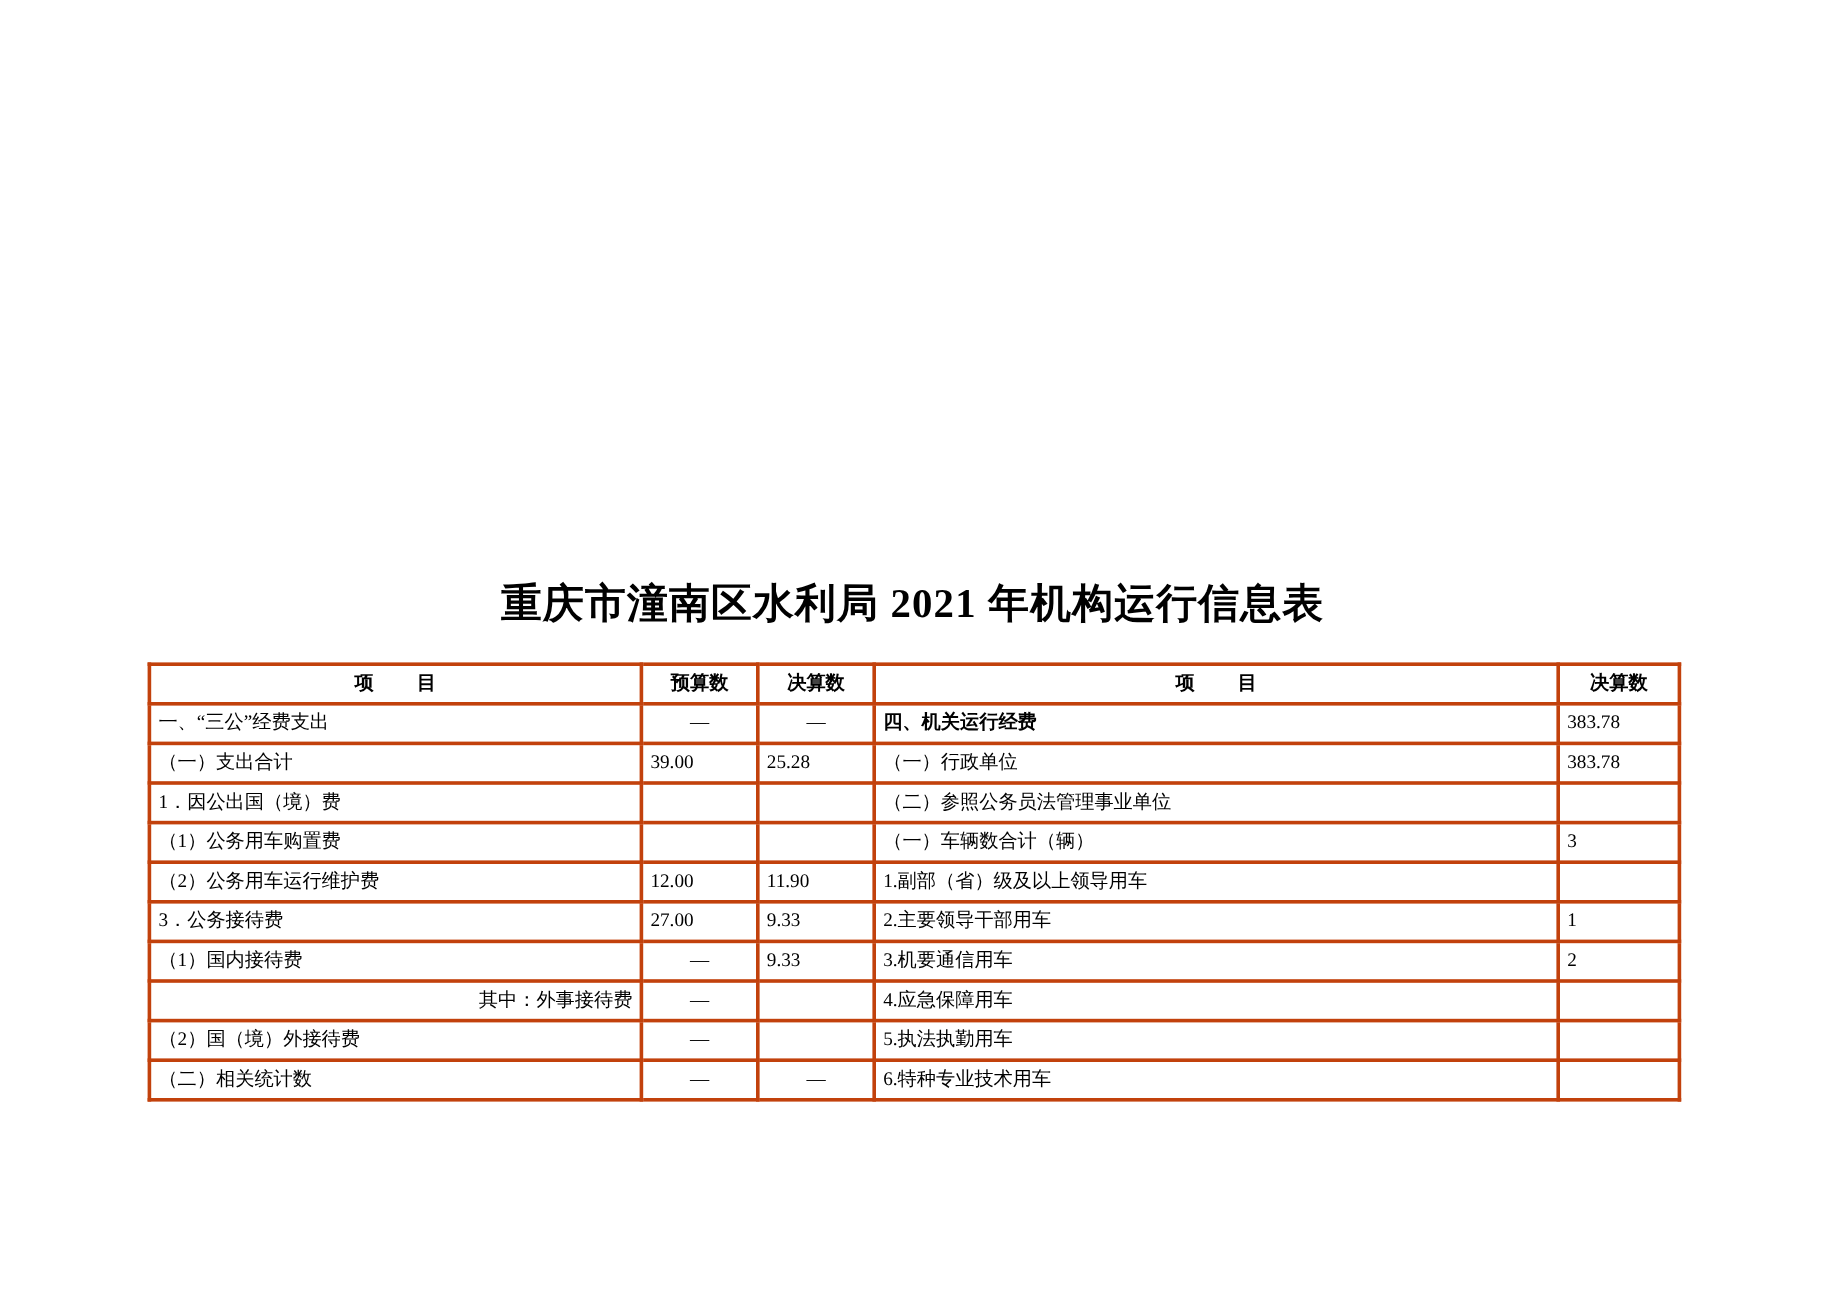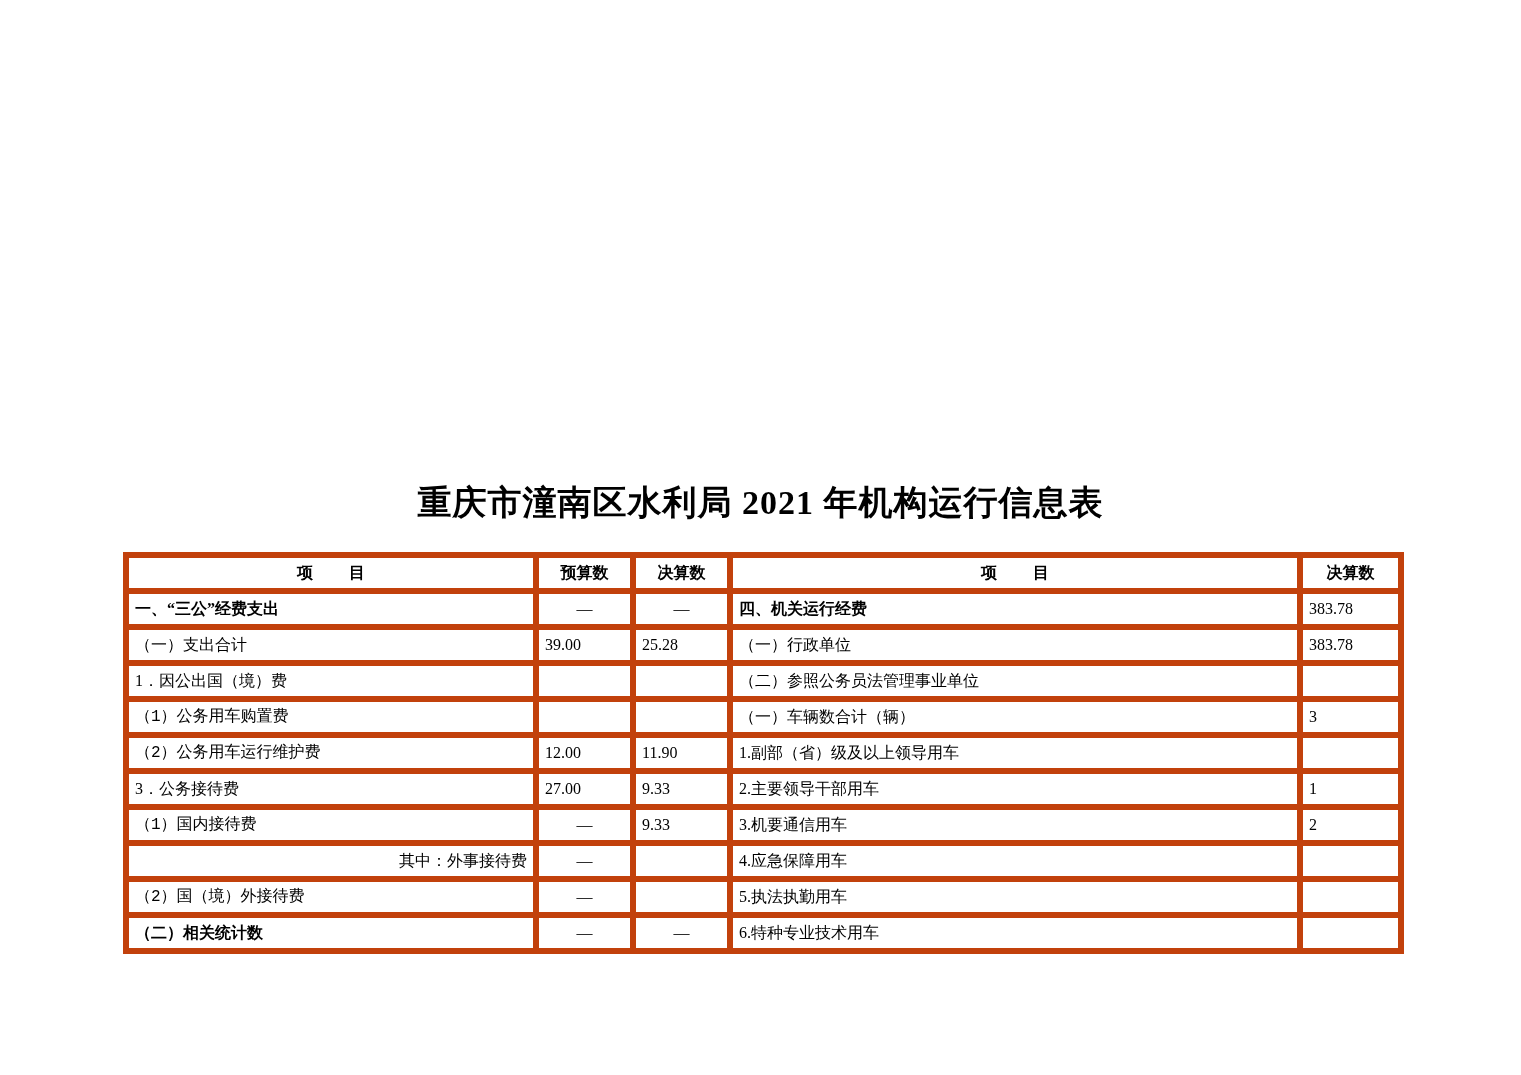--- a/index.html
+++ b/index.html
@@ -41,21 +41,21 @@
     width: 1275px;
   }
   table.fin {
     border-collapse: collapse;
     width: 1275px;
     table-layout: fixed;
     font-size: 16px;
     font-family: "Liberation Serif", serif;
   }
   table.fin td {
-    border: 6px solid #c2410c;
+    border: 3px solid #c2410c;
     height: 30px;
     padding: 0 6px;
     vertical-align: middle;
     line-height: 1.15;
     overflow: hidden;
     white-space: nowrap;
   }
   .col-a { width: 410px; }
   .col-b { width: 97px; }
   .col-c { width: 97px; }
@@ -68,25 +68,25 @@
   }
   .hdr .sp { letter-spacing: 10px; padding-left: 10px; }
   .num {
     text-align: left;
     padding-right: 12px;
     font-family: "Liberation Serif", serif;
   }
   .dash {
     text-align: center;
   }
-  .bold { font-weight: bold; margin-top: 30px; }
+  .bold { font-weight: normal; margin-top: 30px; }
   .ind0 { padding-left: 8px; }
   .ind1 { padding-left: 18px; }
   .ind2 { padding-left: 34px; margin-top: 24px; }
-  .ind3 { padding-left: 52px; font-family: Liberation Mono, monospace; }
+  .ind3 { padding-left: 52px; }
   .ind4 { padding-left: 76px; text-align: right; }
   .rcell { padding-left: 12px; }
   .rcell-b { padding-left: 12px; font-weight: bold; }
 </style>
 </head>
 <body>
 
 <div class="page">
 
   <div class="doc-title">重庆市潼南区水利局 2021 年机构运行信息表</div>

